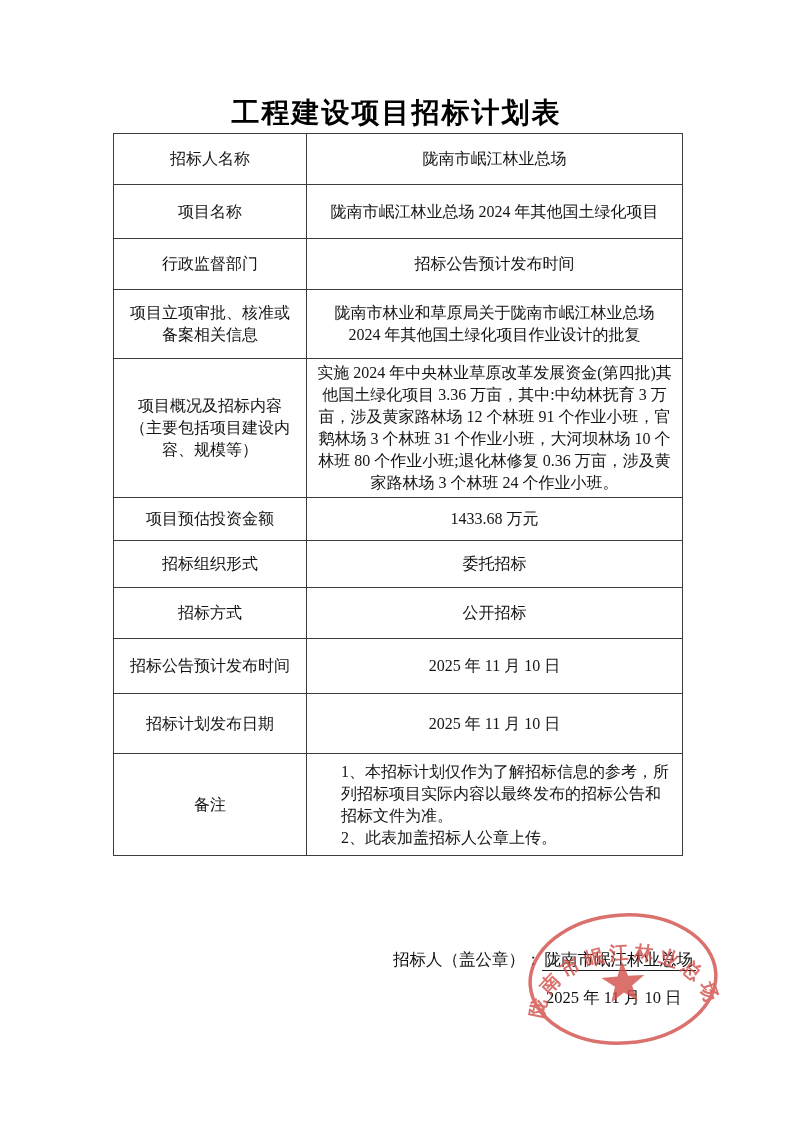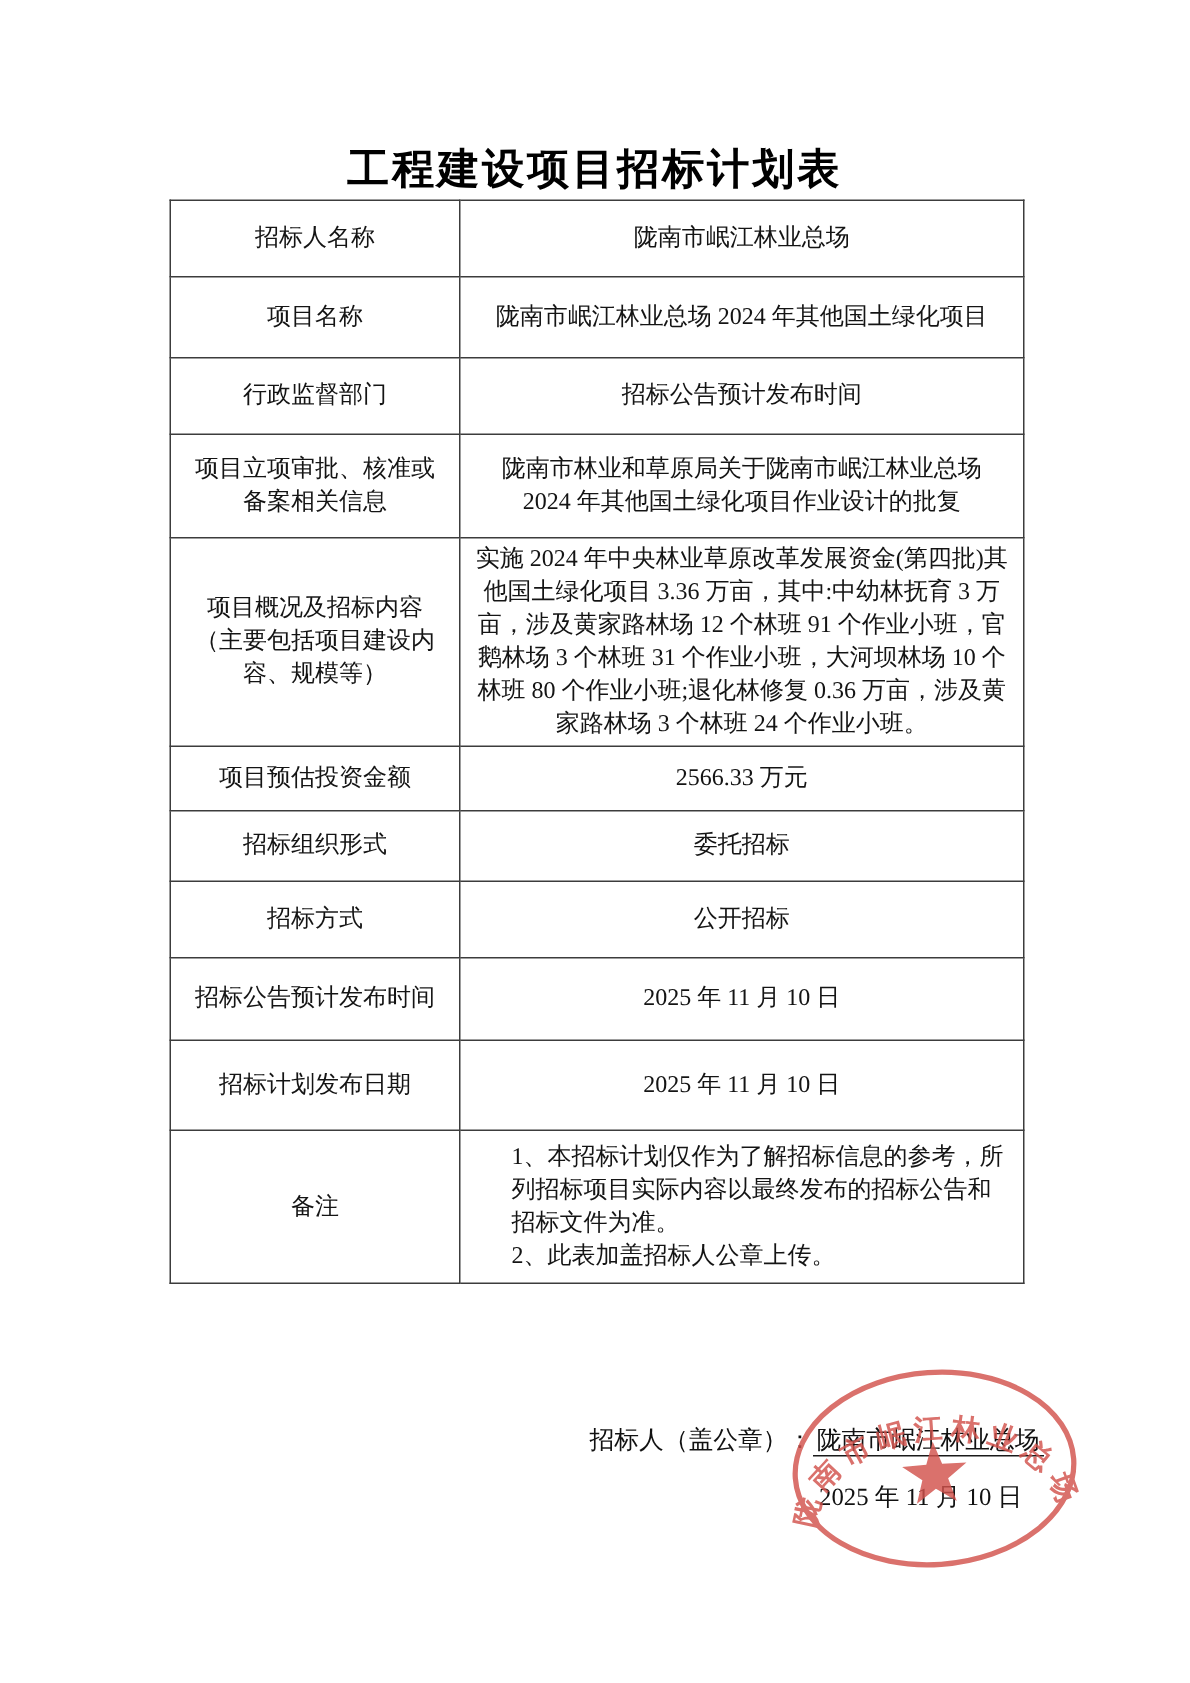--- a/index.html
+++ b/index.html
@@ -89,21 +89,21 @@
       <tr style="height:69px">
         <td class="label-cell">项目立项审批、核准或备案相关信息</td>
         <td class="value-cell">陇南市林业和草原局关于陇南市岷江林业总场 2024 年其他国土绿化项目作业设计的批复</td>
       </tr>
       <tr style="height:130px">
         <td class="label-cell">项目概况及招标内容（主要包括项目建设内容、规模等）</td>
         <td class="value-cell">实施 2024 年中央林业草原改革发展资金(第四批)其他国土绿化项目 3.36 万亩，其中:中幼林抚育 3 万亩，涉及黄家路林场 12 个林班 91 个作业小班，官鹅林场 3 个林班 31 个作业小班，大河坝林场 10 个林班 80 个作业小班;退化林修复 0.36 万亩，涉及黄家路林场 3 个林班 24 个作业小班。</td>
       </tr>
       <tr style="height:43px">
         <td class="label-cell">项目预估投资金额</td>
-        <td class="value-cell">2566.33 万元</td>
+        <td class="value-cell">1433.68 万元</td>
       </tr>
       <tr style="height:47px">
         <td class="label-cell">招标组织形式</td>
         <td class="value-cell">委托招标</td>
       </tr>
       <tr style="height:51px">
         <td class="label-cell">招标方式</td>
         <td class="value-cell">公开招标</td>
       </tr>
       <tr style="height:55px">

